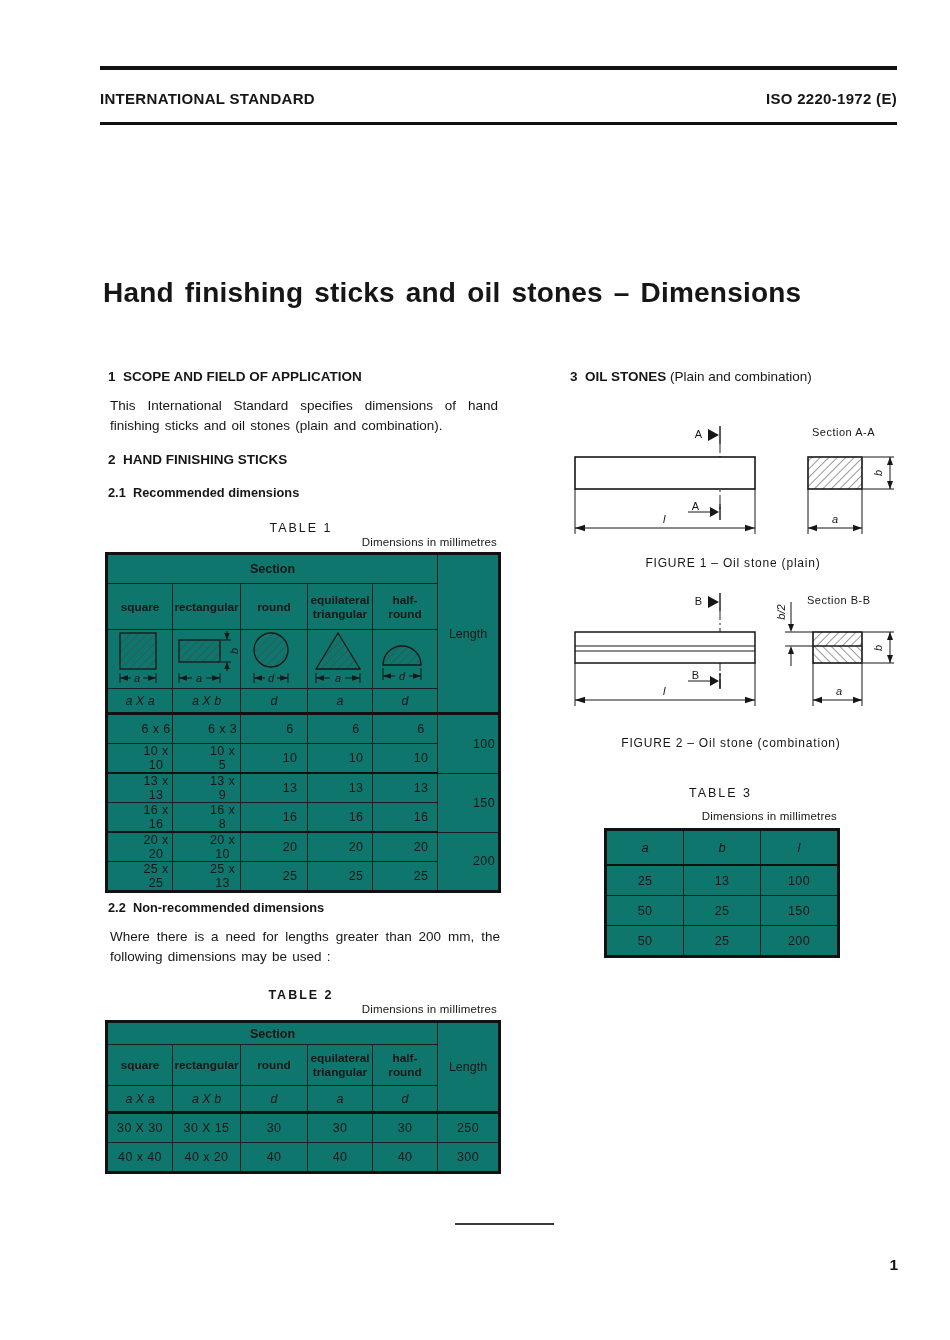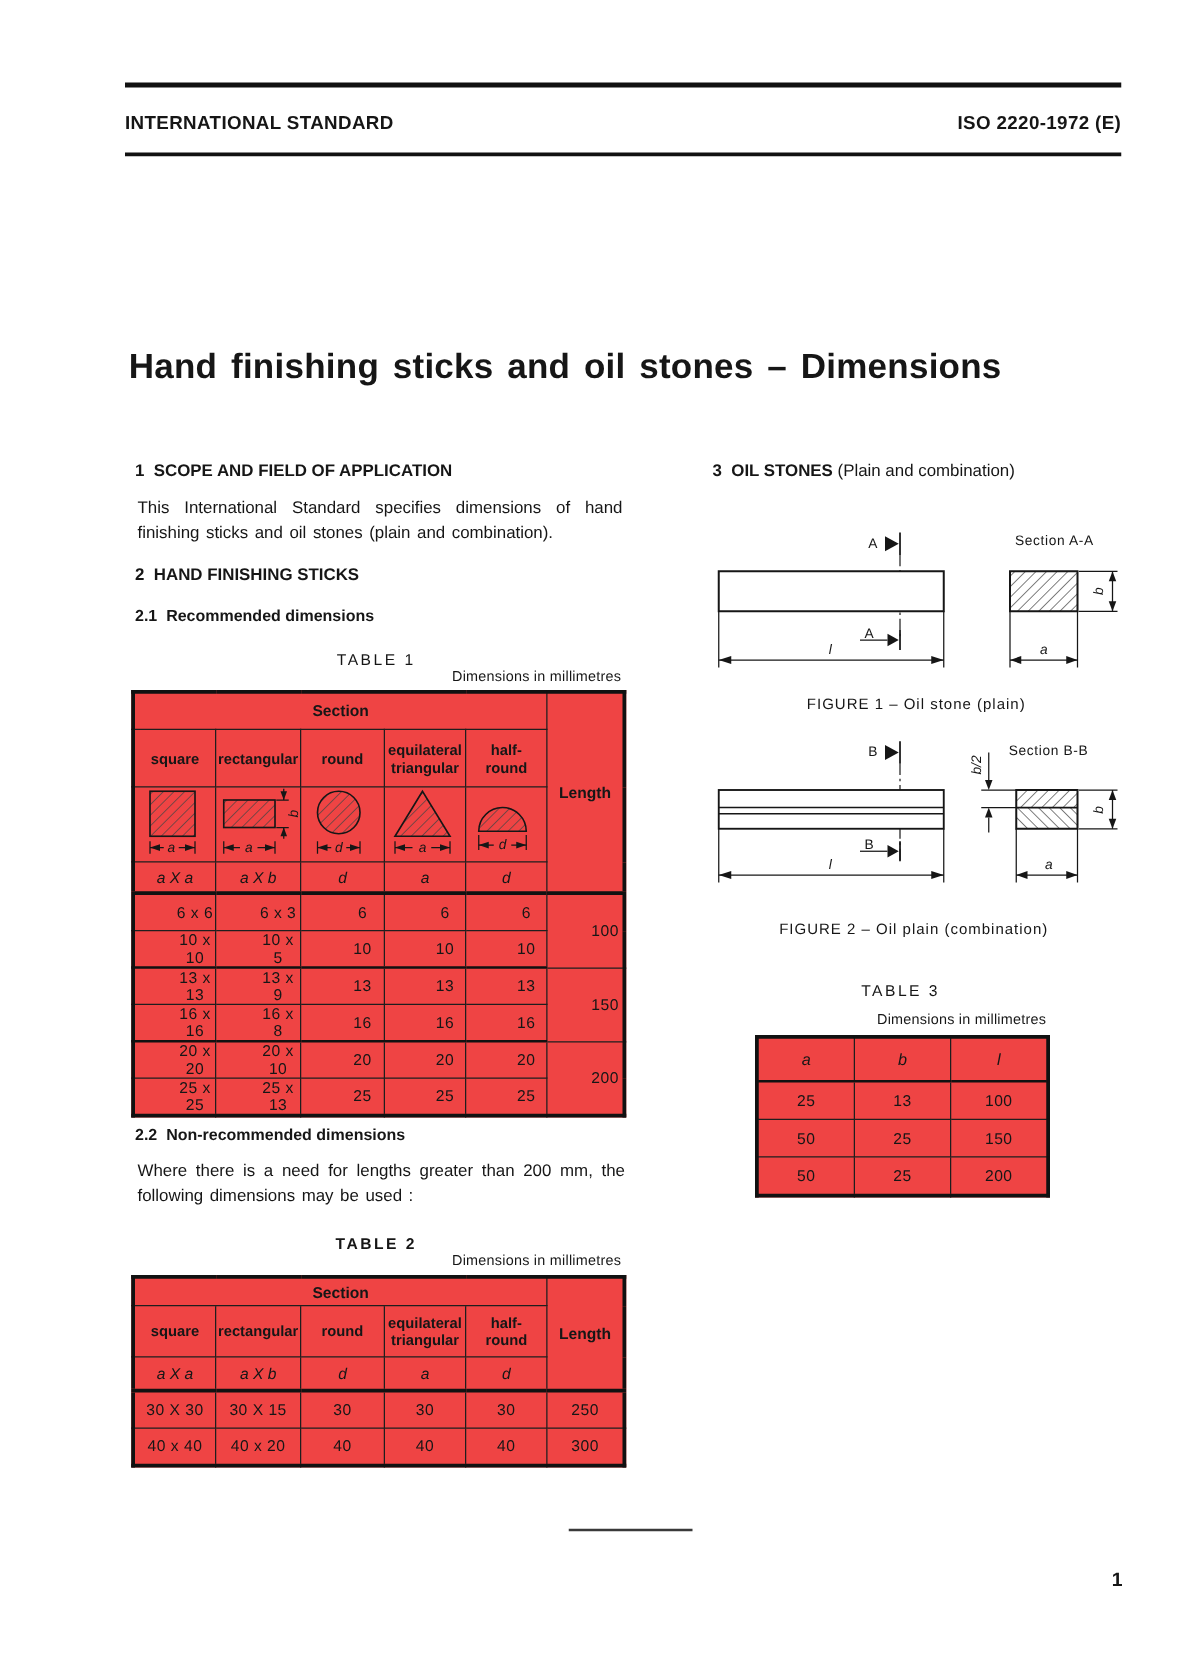--- a/index.html
+++ b/index.html
@@ -25,28 +25,28 @@
   #h-oil{left:530px;top:369px;font-size:13.5px;}
   #h-oil .bold{font-weight:bold;margin-left:40px;}
   .tbl-cap{font-size:12.5px;letter-spacing:2px;text-align:center;}
   .tbl-units{font-size:11.5px;text-align:right;letter-spacing:.2px;}
   #t1-cap{left:105px;top:521px;width:392px;}
   #t1-units{left:105px;top:536px;width:392px;}
   #t2-cap{left:105px;top:988px;width:392px;font-weight:bold;}
   #t2-units{left:105px;top:1003px;width:392px;}
   #t3-cap{left:604px;top:786px;width:233px;}
   #t3-units{left:604px;top:810px;width:233px;}
-  table{border-collapse:collapse;table-layout:fixed;background:#ef4444;}
+  table{border-collapse:collapse;table-layout:fixed;background:#0f766e;}
   td{border:1.4px solid #1e1e1e;text-align:center;vertical-align:middle;padding:0;overflow:hidden;}
   #table1,#table2{left:105px;width:393px;border:3px solid #111;}
   #table1{top:552px;}
   #table2{top:1020px;}
   #table3{left:604px;top:828px;width:233px;border:3px solid #111;}
   .c-section{font-weight:bold;font-size:12.5px;}
-  .c-length{font-weight:bold;font-size:12.5px;}
+  .c-length{font-weight:normal;font-size:12.5px;}
   .r-names td{font-weight:bold;font-size:11.8px;white-space:pre-line;line-height:14px;}
   .r-syms td{font-style:italic;font-size:12.5px;border-bottom:3px solid #111;}
   .r-data td{font-size:12.5px;letter-spacing:.4px;}
   .r-sect{height:30px;}
   #table1 .r-names td{height:45px;}
   .r-shapes td{height:55px;}
   #table1 .r-syms td{height:23px;}
   #table1 .r-data td{height:28px;padding-left:32px;}
   tr.sep td{border-bottom:2.3px solid #111;}
   #table2 .r-sect{height:23px;}
@@ -403,21 +403,21 @@
   <polygon points="330,75 327,67 333,67" fill="#161616"></polygon>
   <text class="dimtxt" x="322" y="60" text-anchor="middle" transform="rotate(-90 322 60)">b</text>
   <line x1="253" y1="75" x2="253" y2="118" stroke="#161616"></line>
   <line x1="302" y1="75" x2="302" y2="118" stroke="#161616"></line>
   <line x1="253" y1="112" x2="302" y2="112" stroke="#161616"></line>
   <polygon points="253,112 262,108.8 262,115.2" fill="#161616"></polygon>
   <polygon points="302,112 293,108.8 293,115.2" fill="#161616"></polygon>
   <text class="dimtxt" x="276" y="107">a</text>
 </svg>
 <div id="fig2-cap" class="abs fig-cap">
-  <span>FIGURE 2 – </span><span class="bold">Oil plain (combination)</span>
+  <span>FIGURE 2 – </span><span class="bold">Oil stone (combination)</span>
 </div>
 
 <div id="t3-cap" class="abs tbl-cap">TABLE 3</div>
 <div id="t3-units" class="abs tbl-units">Dimensions in millimetres</div>
 
 <table id="table3" class="abs">
   <colgroup>
       <col style="width:78px">
       <col style="width:77px">
       <col style="width:78px">

